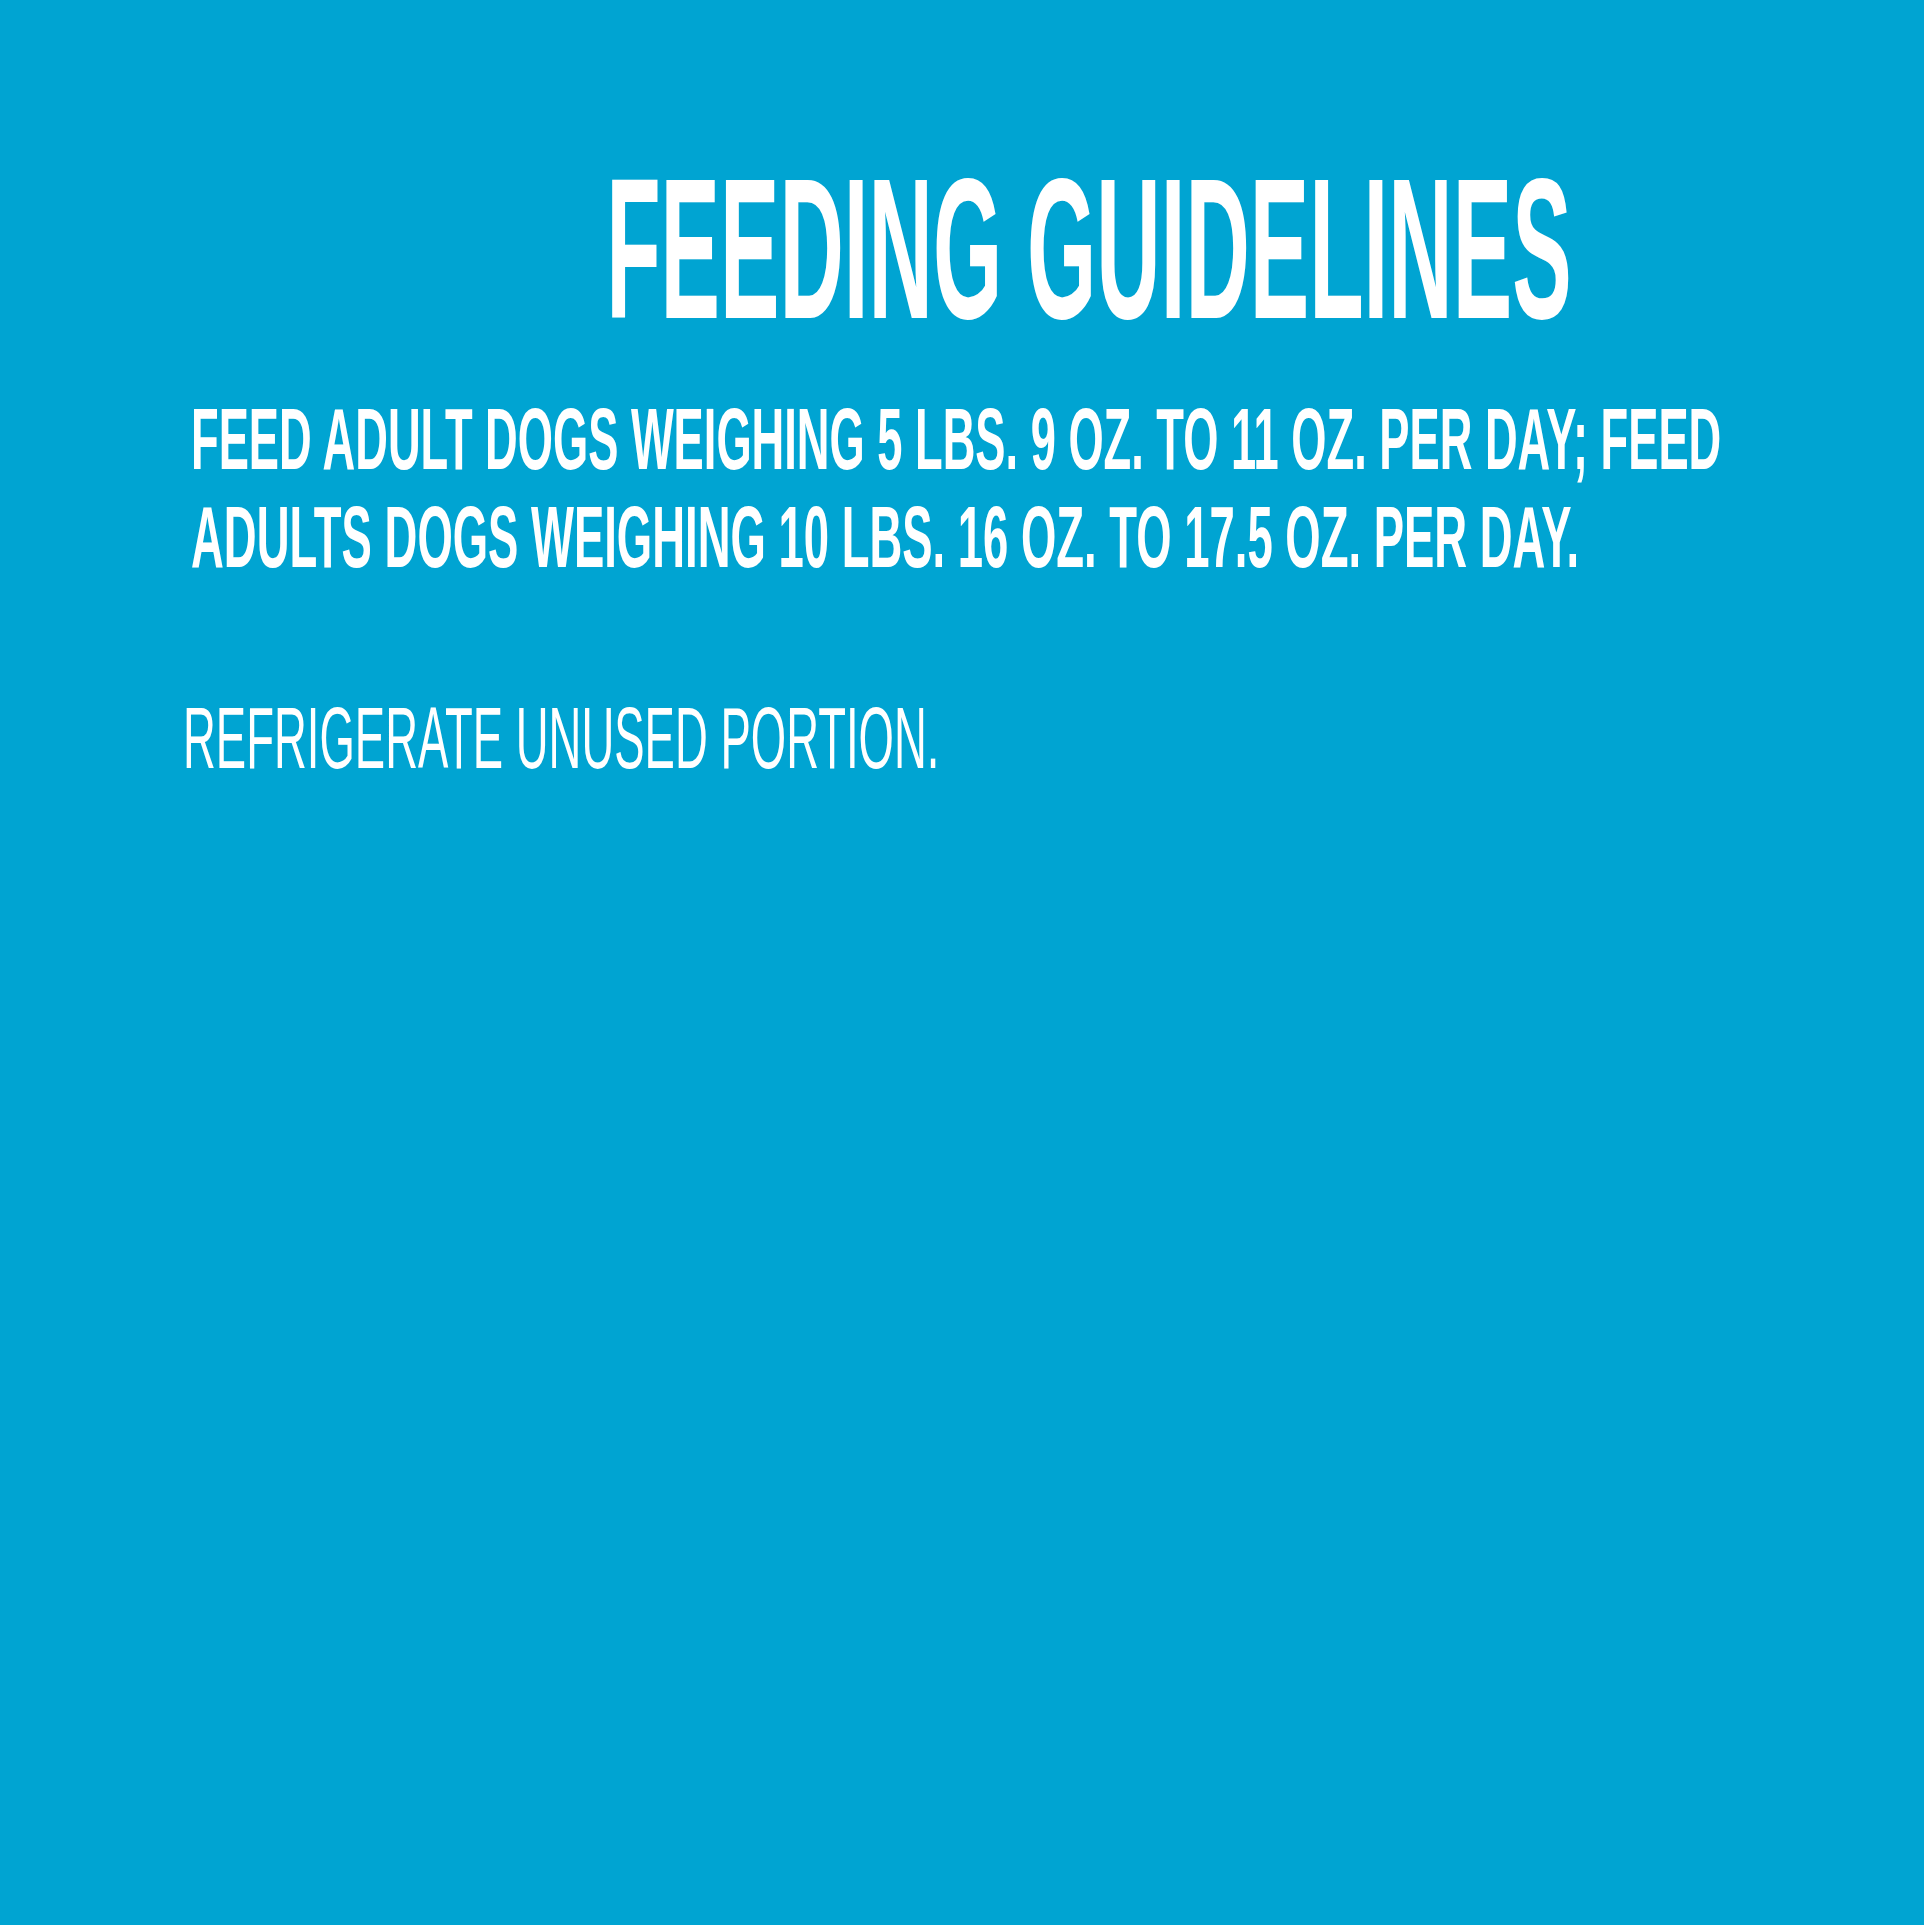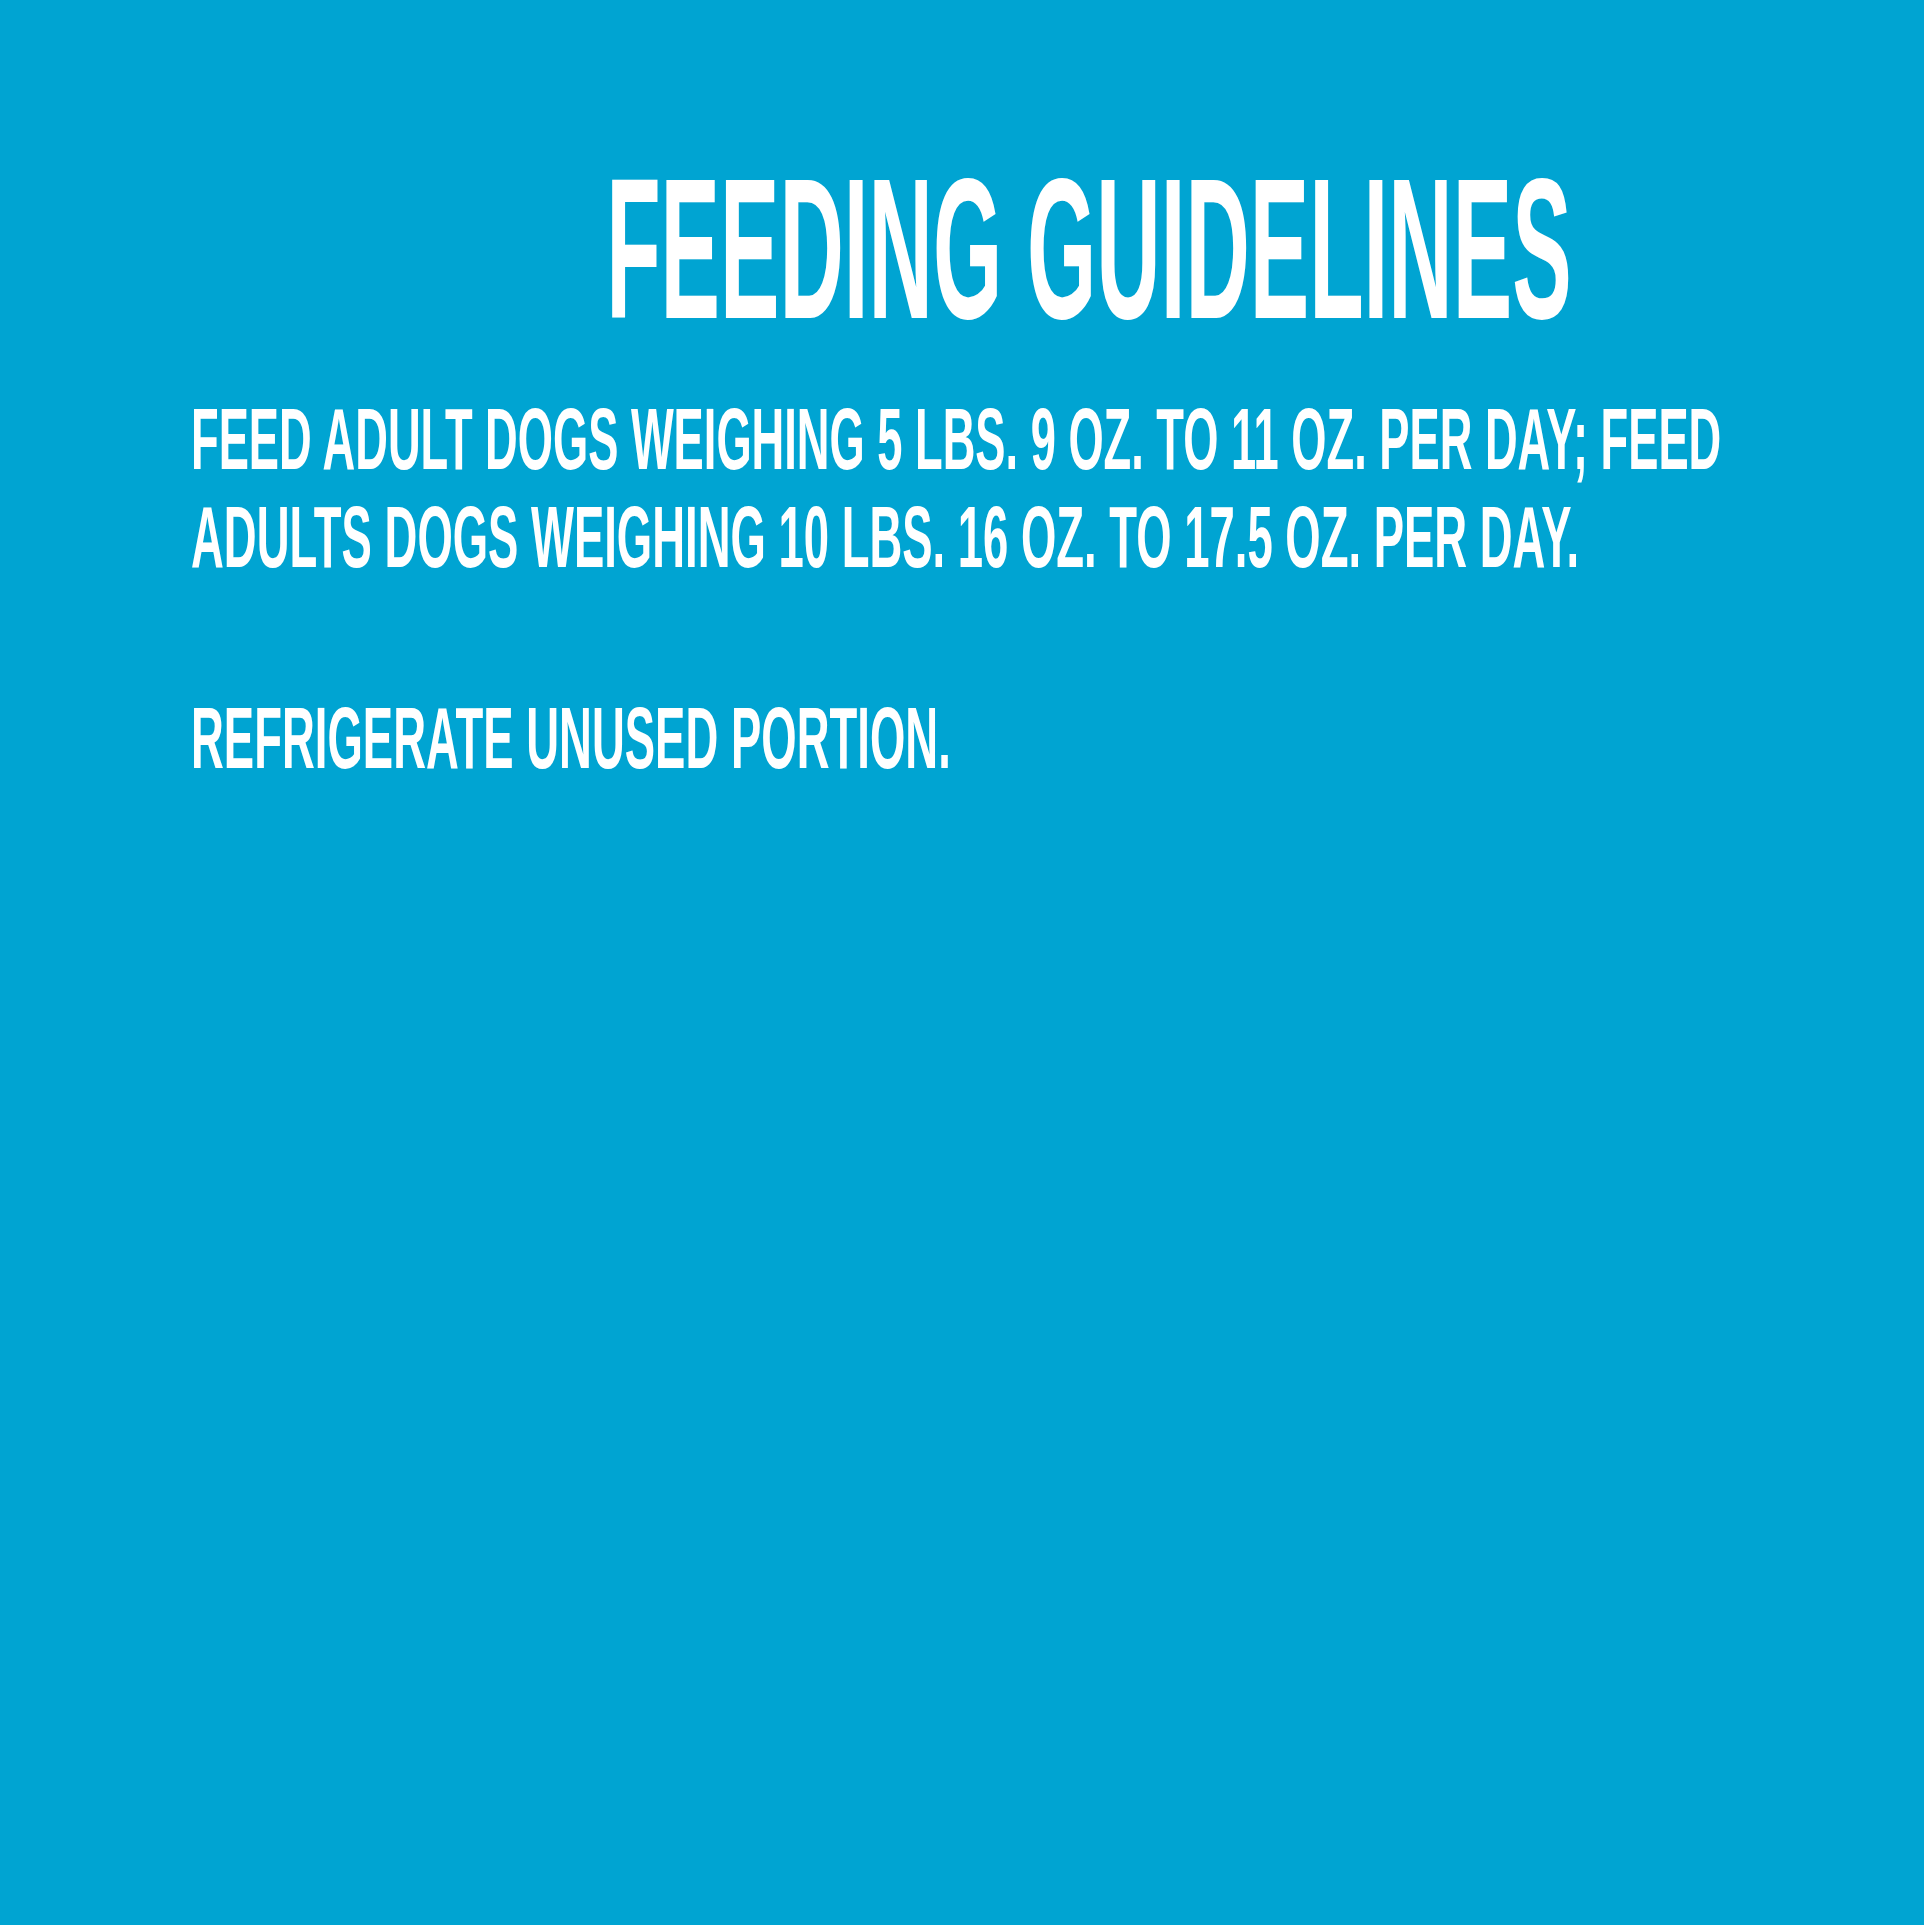--- a/index.html
+++ b/index.html
@@ -40,26 +40,26 @@
     font-size: 87px;
     line-height: 98px;
     font-weight: 700;
   }
   .line {
     height: 98px;
     white-space: nowrap;
   }
   .note {
     position: absolute;
-    left: 191px;
+    left: 183px;
     top: 689px;
     margin: 0;
     font-size: 87px;
     line-height: 98px;
-    font-weight: 700;
+    font-weight: 400;
     white-space: nowrap;
   }
   .fit.left {
     display: inline-block;
     transform-origin: 0 50%;
   }
 </style>
 </head>
 <body style="background-color: rgb(0, 164, 210); color: rgb(255, 255, 255);">
 

